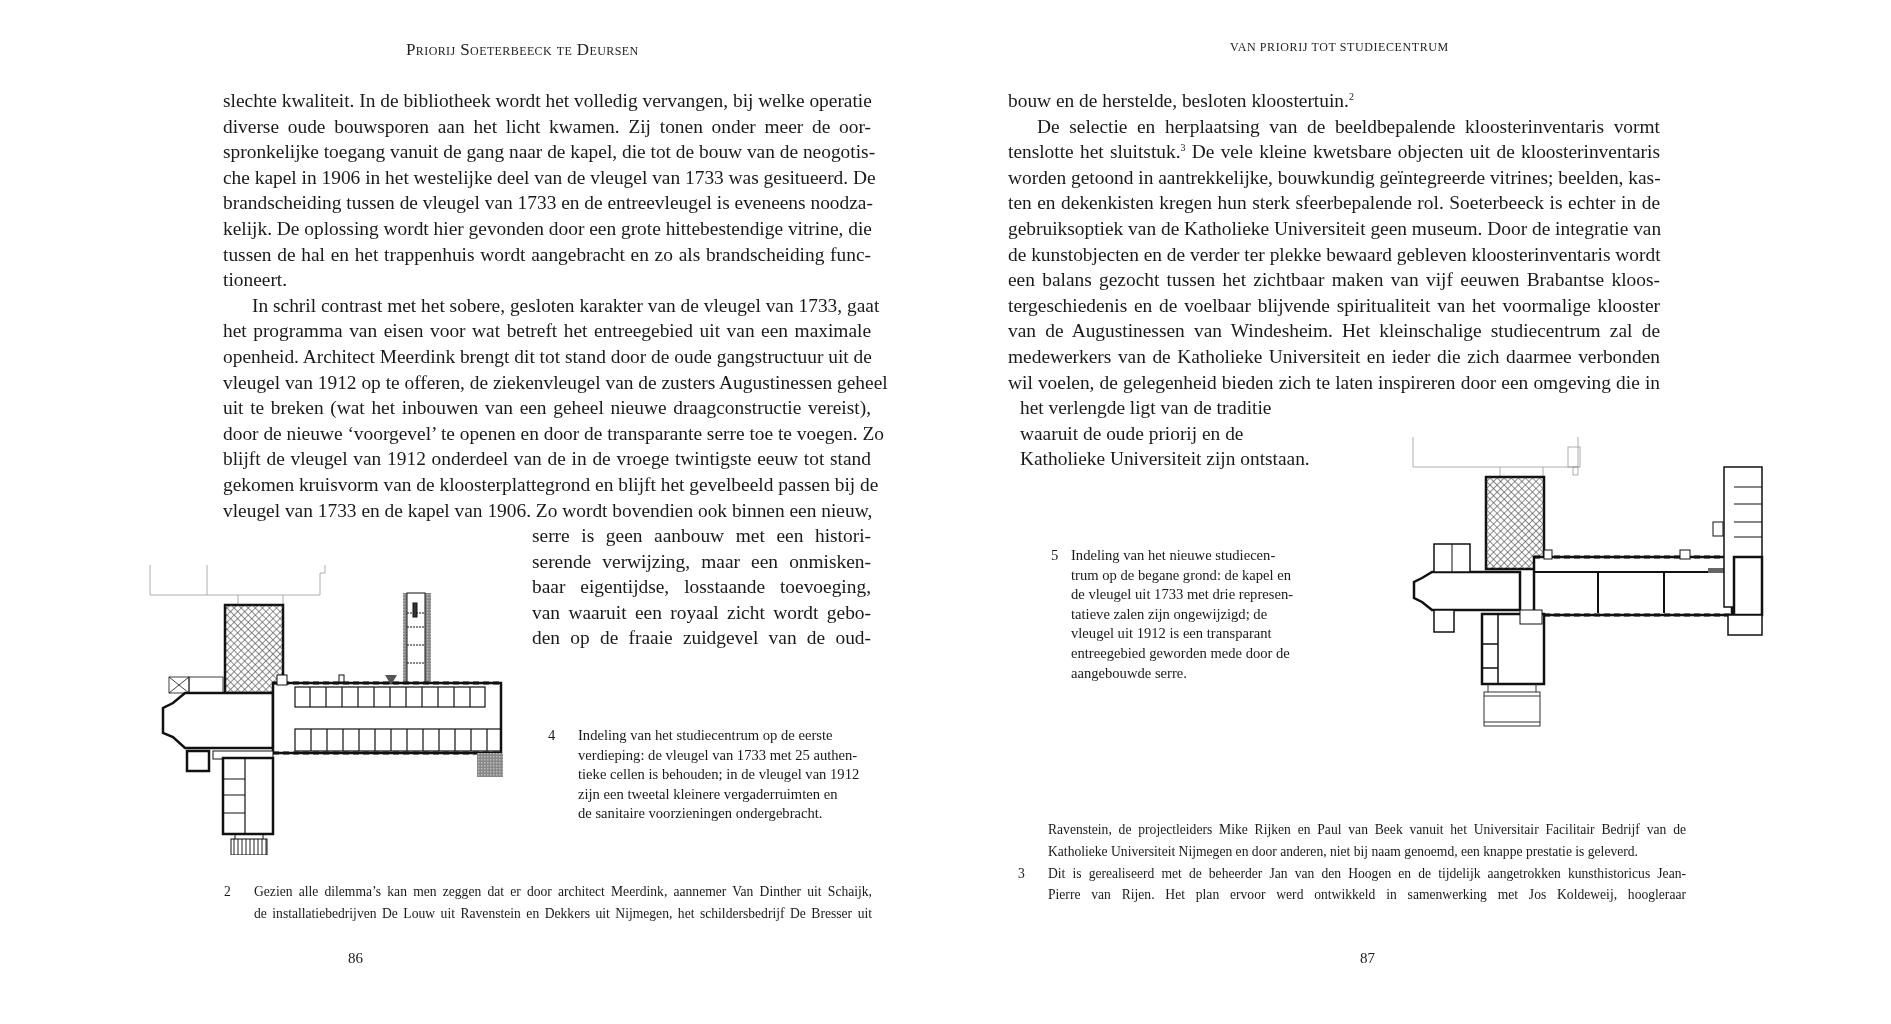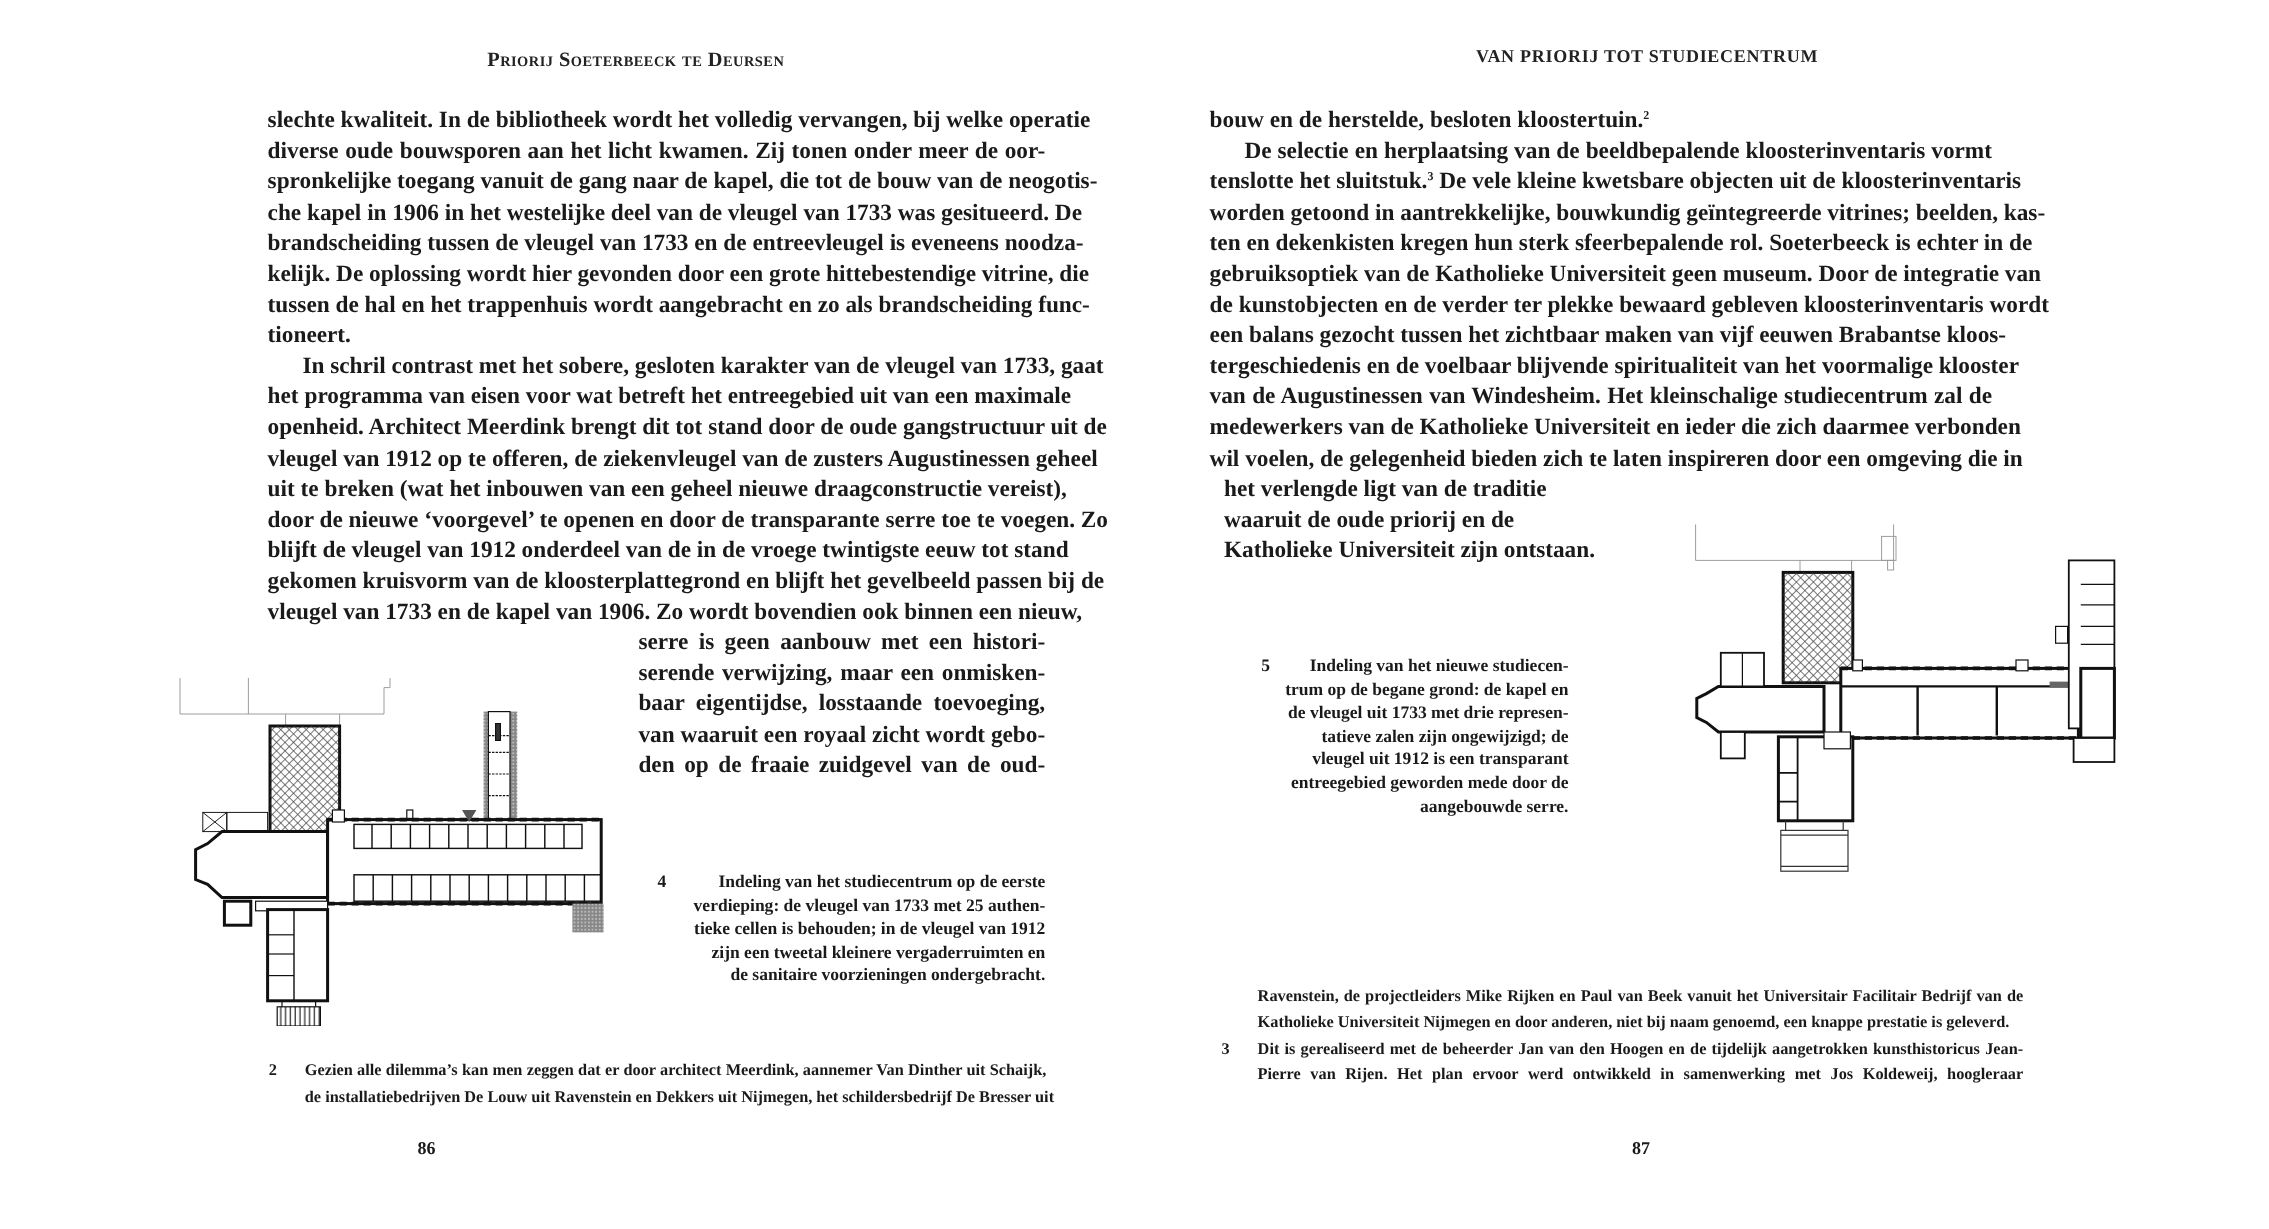--- a/index.html
+++ b/index.html
@@ -1,33 +1,33 @@
 <!DOCTYPE html>
 <html><head>
 <meta charset="utf-8">
 <style>
   html, body { margin: 0; padding: 0; background: #ffffff; }
   body { width: 1891px; height: 1024px; position: relative; overflow: hidden;
          font-family: "Liberation Serif", "DejaVu Serif", serif; color: #1a1a1a; }
-  .page { position: absolute; top: 0; height: 900px; font-weight: bold; }
+  .page { position: absolute; top: 0; height: 900px; }
   .page.left { left: 0; width: 945px; }
   .page.right { left: 946px; width: 945px; }
 
-  .running-head { position: absolute; top: 40px; font-size: 15px; letter-spacing: 0.6px;
+  .running-head { position: absolute; top: 40px; font-size: 12px; letter-spacing: 0.6px;
                   text-transform: uppercase; color: #222; white-space: nowrap; }
   .running-head.smallcaps { text-transform: none; font-variant: small-caps; font-size: 17px; letter-spacing: 0.4px; }
 
   .body-text { position: absolute; font-size: 19.4px; line-height: 25.6px; text-align: justify;
                hyphens: manual; }
   .line { display: block; text-align: justify; text-align-last: justify; white-space: nowrap; height: 25.6px; }
   .line.last { text-align-last: left; }
 
   .caption { position: absolute; font-size: 14.6px; line-height: 19.6px; }
   .caption .num { position: absolute; left: 0; top: 0; }
-  .caption .text { position: absolute; left: 30px; top: 0; white-space: nowrap; text-align: right; }
+  .caption .text { position: absolute; left: 30px; top: 0; white-space: nowrap; }
   .caption .text span { display: block; }
 
   .footnotes { position: absolute; font-size: 13.6px; line-height: 21.8px; }
   .fn { position: relative; }
   .fn .fn-num { position: absolute; left: -30px; top: 0; }
   .fn .fn-line { display: block; white-space: nowrap; text-align: justify; text-align-last: justify; }
   .fn .fn-line.last { text-align-last: left; }
 
   .page-number { position: absolute; top: 950px; font-size: 15px; }
 

